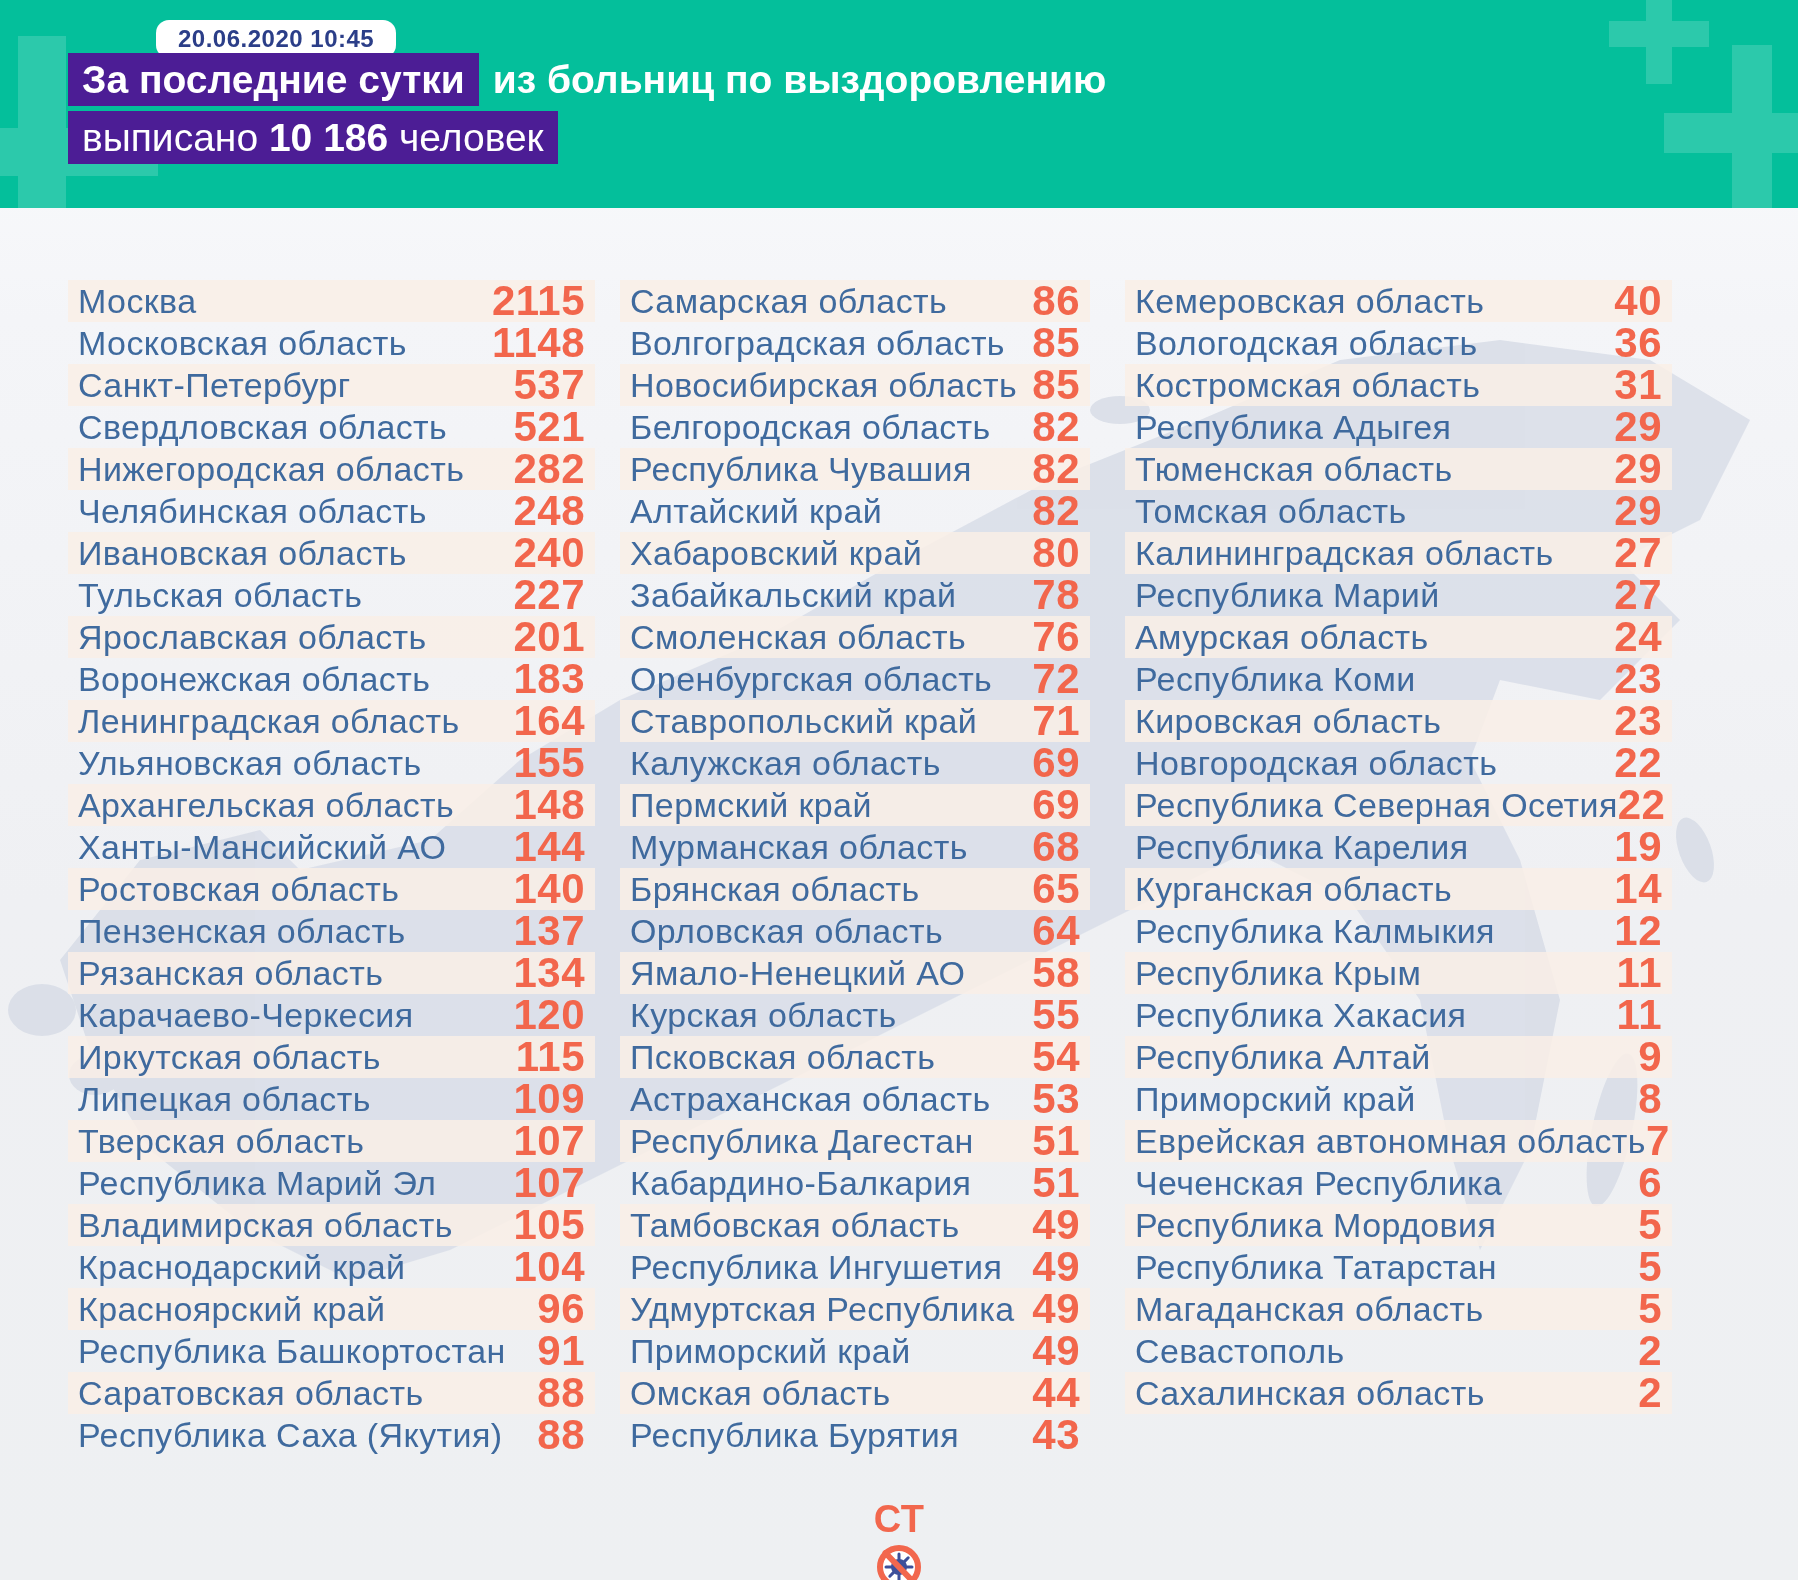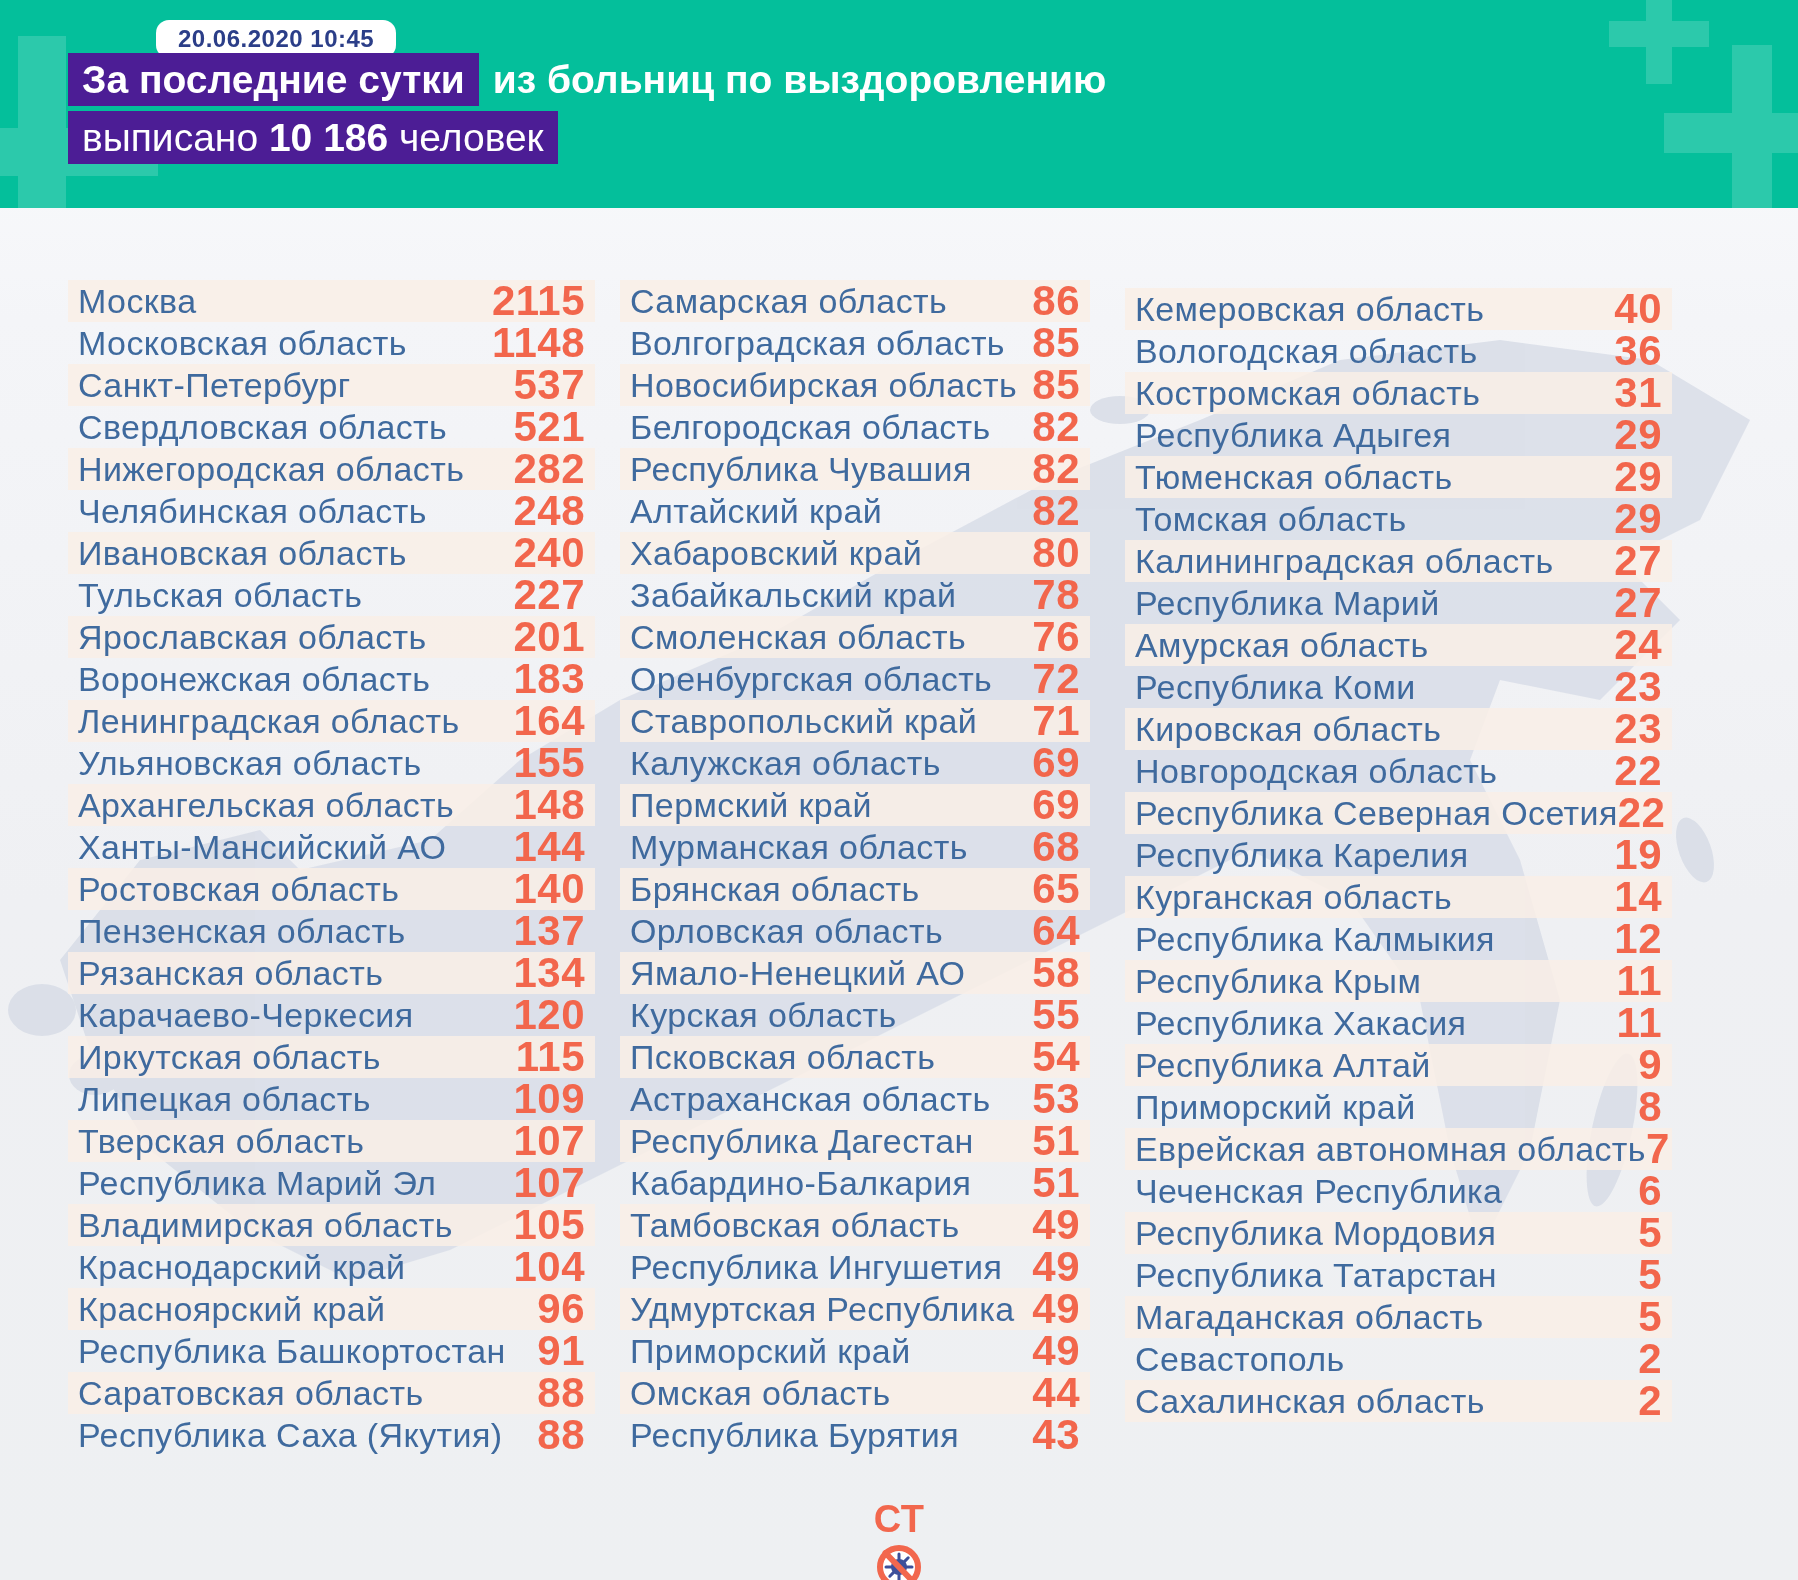--- a/index.html
+++ b/index.html
@@ -25,21 +25,21 @@
   .title-rest{color:#ffffff;font-size:39px;font-weight:700;margin-left:14px;vertical-align:top;}
 
   
   .content{position:absolute;left:0;top:208px;width:1798px;height:1284px;}
   .map{position:absolute;left:0;top:122px;pointer-events:none;}
 
   .table{position:absolute;left:68px;top:72px;display:flex;}
   .col{display:block;}
   .col-0{width:527px;margin-right:25px;}
   .col-1{width:470px;margin-right:35px;}
-  .col-2{width:547px;margin-top:8px;}
+  .col-2{width:547px;}
   .row{display:flex;justify-content:space-between;align-items:center;height:42px;
        padding:0 10px;box-sizing:border-box;white-space:nowrap;}
   .row.band{background:rgba(249,238,230,0.85);}
   .rname{color:#3F6A9E;font-size:34px;font-weight:400;letter-spacing:.4px;line-height:1;}
   .rvalue{color:#F2664C;font-size:42px;font-weight:700;line-height:1;letter-spacing:.5px;}
 
   
   .footer{position:absolute;left:0;top:1287px;width:100%;display:flex;
           align-items:center;flex-direction:column;}
   .logo-txt{font-size:38px;font-weight:700;letter-spacing:.5px;line-height:48px;}

